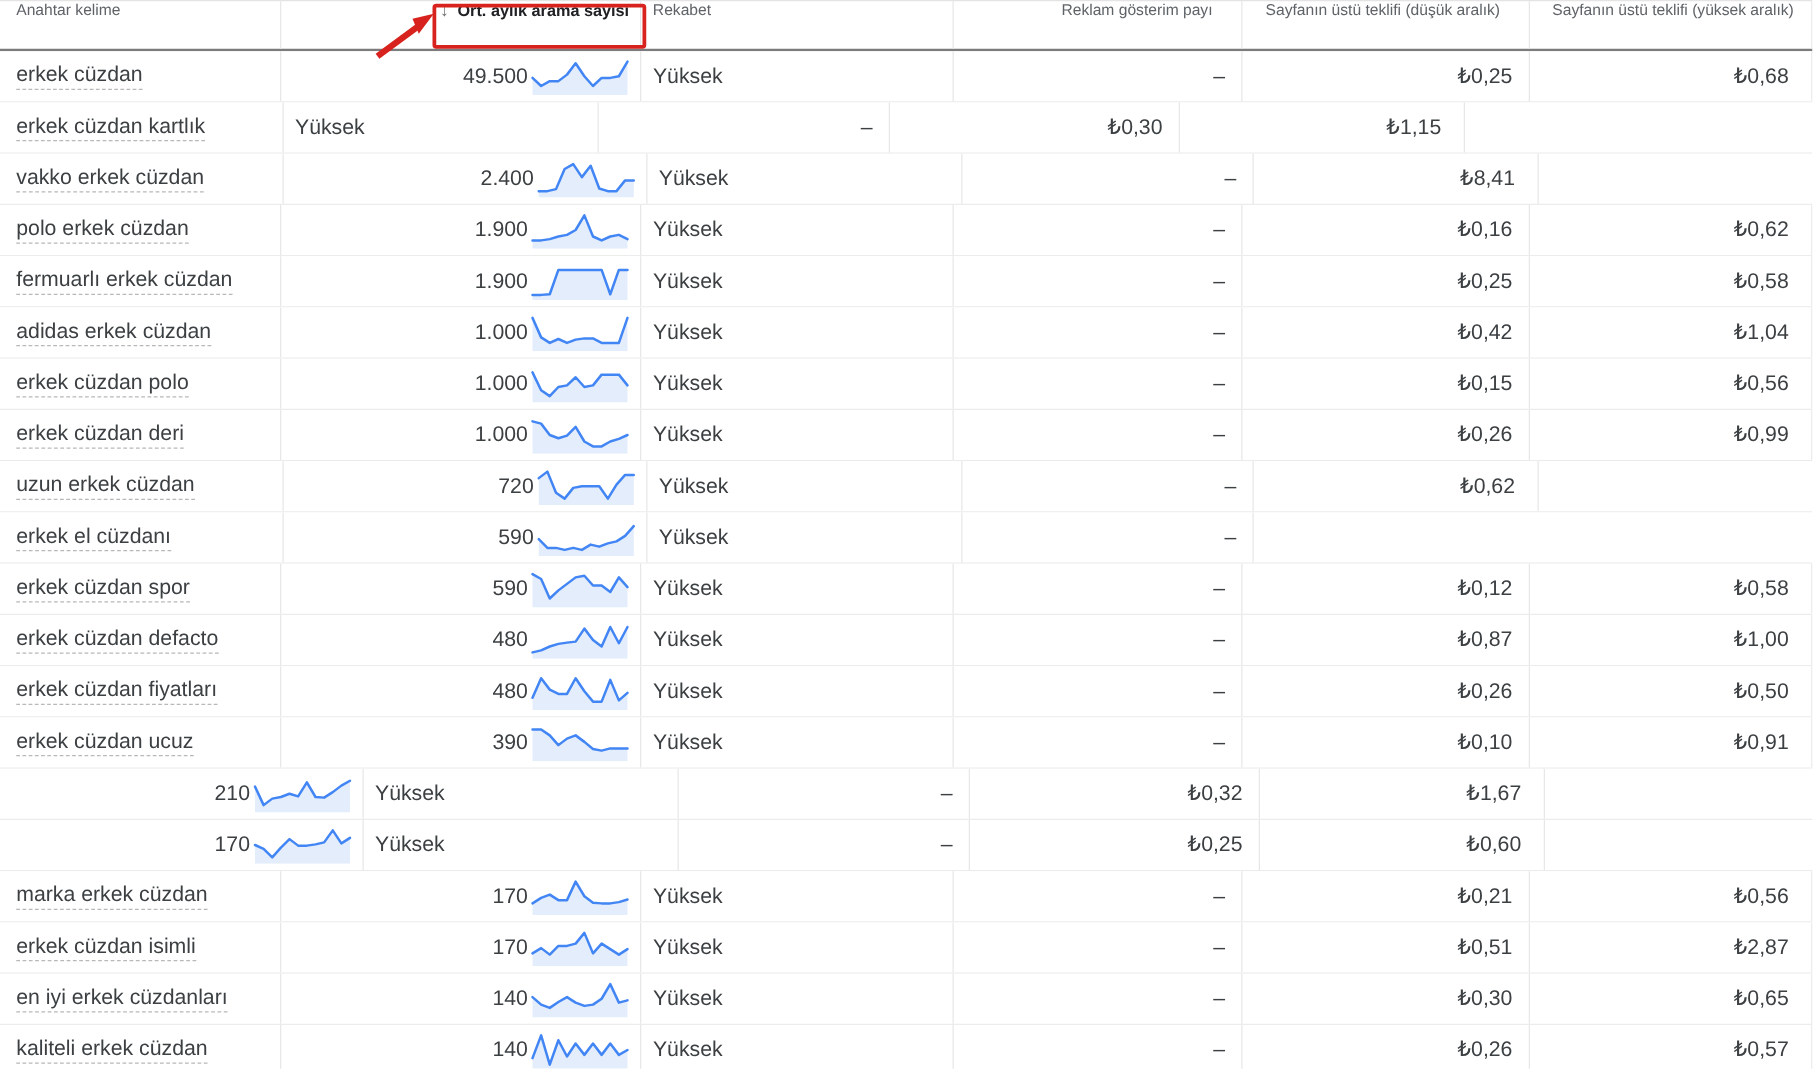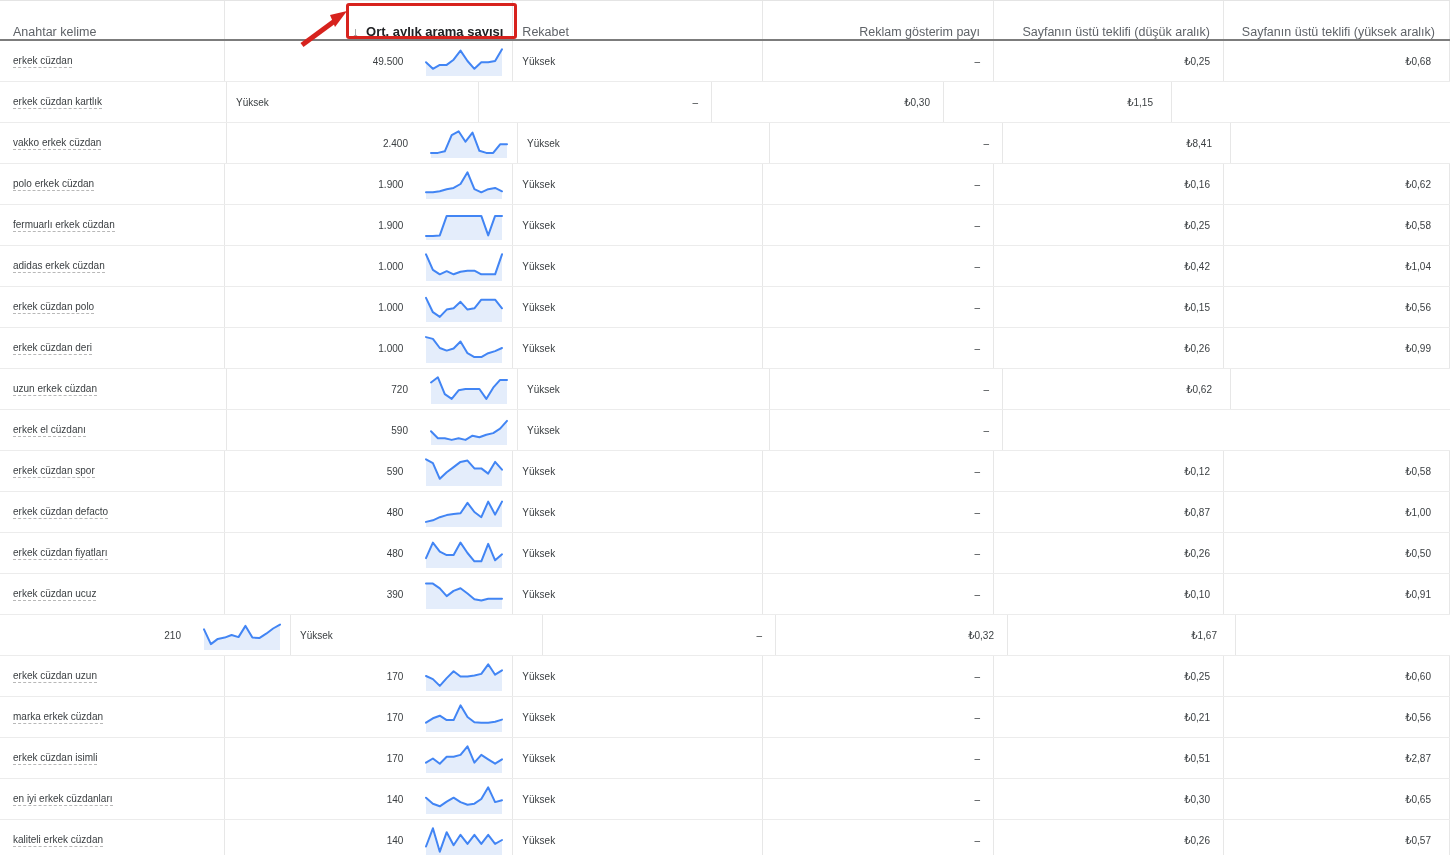--- a/index.html
+++ b/index.html
@@ -18,50 +18,50 @@
   .c5{width:232px;}
   .c6{width:228px;}
   .c7{flex:1;border-right:none !important;}
 
   .thead{
     display:flex;height:41px;box-sizing:border-box;
     border-top:1px solid #e4e4e4;border-bottom:2px solid #7c7c7c;
     font-size:12.5px;color:#5f6368;background:#fff;
   }
   .th{
-    display:flex;align-items:flex-end;box-sizing:border-box;height:100%;
+    display:flex;align-items:flex-start;box-sizing:border-box;height:100%;
     border-right:1px solid #e7e7e7;cursor:pointer;white-space:nowrap;
   }
   .th.left{justify-content:flex-start;padding-left:13px;}
-  .th.right{justify-content:flex-end;padding-right:13px;}
+  .th.right{justify-content:flex-end;padding-right:23px;}
   .th.c2{padding-right:9px;}
   .th.c3{padding-left:9px;}
   .th.c6{padding-right:14px;}
   .th.sorted{color:#202124;font-weight:bold;font-size:13px;}
   .sort-icon{color:#757575;font-weight:normal;font-size:14px;margin-right:7px;line-height:1;}
 
   .tr{
     display:flex;height:41px;box-sizing:border-box;
-    border-bottom:1px solid #ececec;font-size:10px;background:#fff;
+    border-bottom:1px solid #ececec;font-size:17px;background:#fff;
   }
   .td{
     display:flex;align-items:center;box-sizing:border-box;height:100%;
     border-right:1px solid #e7e7e7;white-space:nowrap;
   }
   .td.c1{padding-left:13px;}
   .td.c2{justify-content:flex-end;padding-right:8px;}
   .td.c3{padding-left:9px;}
   .td.c4,.td.c5{justify-content:flex-end;padding-right:13px;}
   .td.c6{justify-content:flex-end;padding-right:18px;}
 
   .kw{
     color:#3c4043;text-decoration:none;cursor:pointer;
     border-bottom:1px dashed #b8b8b8;padding-bottom:1px;
   }
-  .vol{margin-right:21px;}
+  .vol{margin-right:2px;}
   .spark{display:block;flex:0 0 auto;}
 
   
   .annotation-layer{position:absolute;left:0;top:0;width:100%;height:100%;pointer-events:none;z-index:5;}
   .annotation-box{
     position:absolute;left:346px;top:3px;width:171px;height:36px;
     box-sizing:border-box;border:3px solid #d7221d;border-radius:3px;background:transparent;
   }
   .annotation-arrow{position:absolute;left:297px;top:5px;}
 </style>
@@ -456,23 +456,20 @@
     <div class="td c5">
       <span>₺0,32</span>
     </div>
     <div class="td c6">
       <span>₺1,67</span>
     </div>
     <div class="td c7"></div>
   </div>
 
   <div class="tr">
-    <div class="td c1">
-      <a class="kw">erkek cüzdan uzun</a>
-    </div>
     <div class="td c2">
       <span class="vol">170</span>
       <svg class="spark" width="80" height="30" viewBox="0 0 80 30">
         <polygon class="spark-fill" points="2.0,15.0 8.9,18.1 15.8,24.9 22.7,17.1 29.6,10.3 36.5,15.5 43.5,15.5 50.4,14.5 57.3,12.9 64.2,3.3 71.1,13.7 78.0,9.3 78,30 2,30" fill="#e4edfb"></polygon>
         <polyline class="spark-line" points="2.0,15.0 8.9,18.1 15.8,24.9 22.7,17.1 29.6,10.3 36.5,15.5 43.5,15.5 50.4,14.5 57.3,12.9 64.2,3.3 71.1,13.7 78.0,9.3" fill="none" stroke-width="2" stroke-linejoin="round" stroke-linecap="round" stroke="#4285f4"></polyline>
       </svg>
     </div>
     <div class="td c3">
       <span>Yüksek</span>
     </div>

